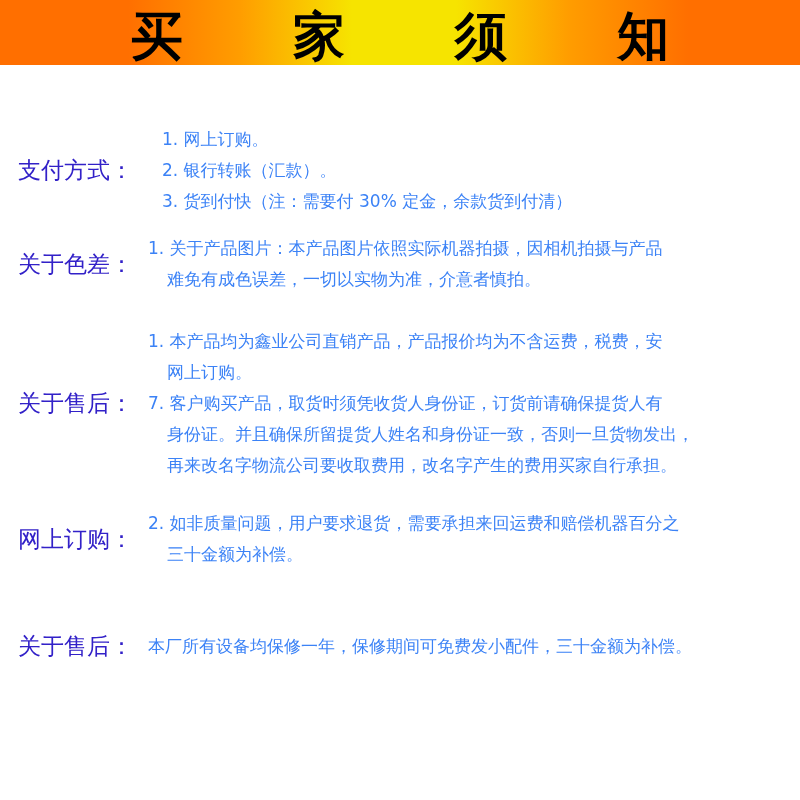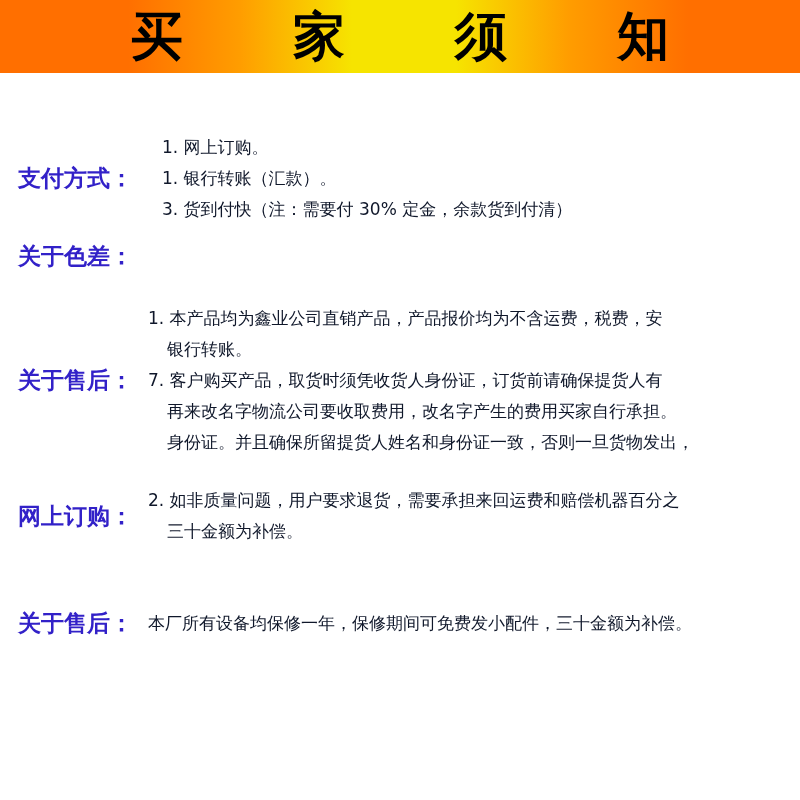--- a/index.html
+++ b/index.html
@@ -8,21 +8,21 @@
     width: 800px;
     height: 800px;
     background: #ffffff;
     font-family: "DejaVu Sans", "Liberation Sans", sans-serif;
     overflow: hidden;
     position: relative;
   }
   
   .banner {
     width: 800px;
-    height: 73px;
+    height: 65px;
     background: linear-gradient(90deg,
       #ff6f00 0%, #ff6f00 16%,
       #ff9d00 30%,
       #f6e400 44%, #f6e400 57%,
       #ff9d00 71%,
       #ff6f00 86%, #ff6f00 100%);
   }
   .banner-title {
     width: 100%;
     line-height: 73px;
@@ -38,29 +38,29 @@
   .content { width: 800px; }
   .section {
     display: flex;
     align-items: center;
   }
   .section-label {
     width: 148px;
     flex: 0 0 148px;
     padding-left: 18px;
     font-size: 23px;
-    font-weight: bold;
+    font-weight: normal;
     color: #3221c8;
     white-space: nowrap;
   }
   .section-body {
     flex: 1 1 auto;
     font-size: 17px;
     line-height: 31px;
-    color: #0f172a;
+    color: #3b82f6;
   }
   .section-body.indent { padding-left: 14px; }
   .line { white-space: nowrap; }
   .line.cont { padding-left: 19px; }
   
   .sec-pay      { margin-top: 59px; }
   .sec-color    { margin-top: 16px; }
   .sec-shipping { margin-top: 31px; }
   .sec-return   { margin-top: 27px; }
   .sec-service  { margin-top: 61px; }
@@ -71,37 +71,41 @@
 <div class="banner">
   <div class="banner-title">买 家 须 知</div>
 </div>
 
 <div class="content">
 
   <div class="section sec-pay">
     <div class="section-label">支付方式：</div>
     <div class="section-body indent">
       <div class="line">1. 网上订购。</div>
-      <div class="line">1. 银行转账（汇款）。</div>
+      <div class="line">2. 银行转账（汇款）。</div>
       <div class="line">3. 货到付快（注：需要付 30% 定金，余款货到付清）</div>
     </div>
   </div>
 
   <div class="section sec-color">
     <div class="section-label">关于色差：</div>
+    <div class="section-body">
+      <div class="line">1. 关于产品图片：本产品图片依照实际机器拍摄，因相机拍摄与产品</div>
+      <div class="line cont">难免有成色误差，一切以实物为准，介意者慎拍。</div>
+    </div>
   </div>
 
   <div class="section sec-shipping">
     <div class="section-label">关于售后：</div>
     <div class="section-body">
       <div class="line">1. 本产品均为鑫业公司直销产品，产品报价均为不含运费，税费，安</div>
-      <div class="line cont">银行转账。</div>
+      <div class="line cont">网上订购。</div>
       <div class="line">7. 客户购买产品，取货时须凭收货人身份证，订货前请确保提货人有</div>
+      <div class="line cont">身份证。并且确保所留提货人姓名和身份证一致，否则一旦货物发出，</div>
       <div class="line cont">再来改名字物流公司要收取费用，改名字产生的费用买家自行承担。</div>
-      <div class="line cont">身份证。并且确保所留提货人姓名和身份证一致，否则一旦货物发出，</div>
     </div>
   </div>
 
   <div class="section sec-return">
     <div class="section-label">网上订购：</div>
     <div class="section-body">
       <div class="line">2. 如非质量问题，用户要求退货，需要承担来回运费和赔偿机器百分之</div>
       <div class="line cont">三十金额为补偿。</div>
     </div>
   </div>

